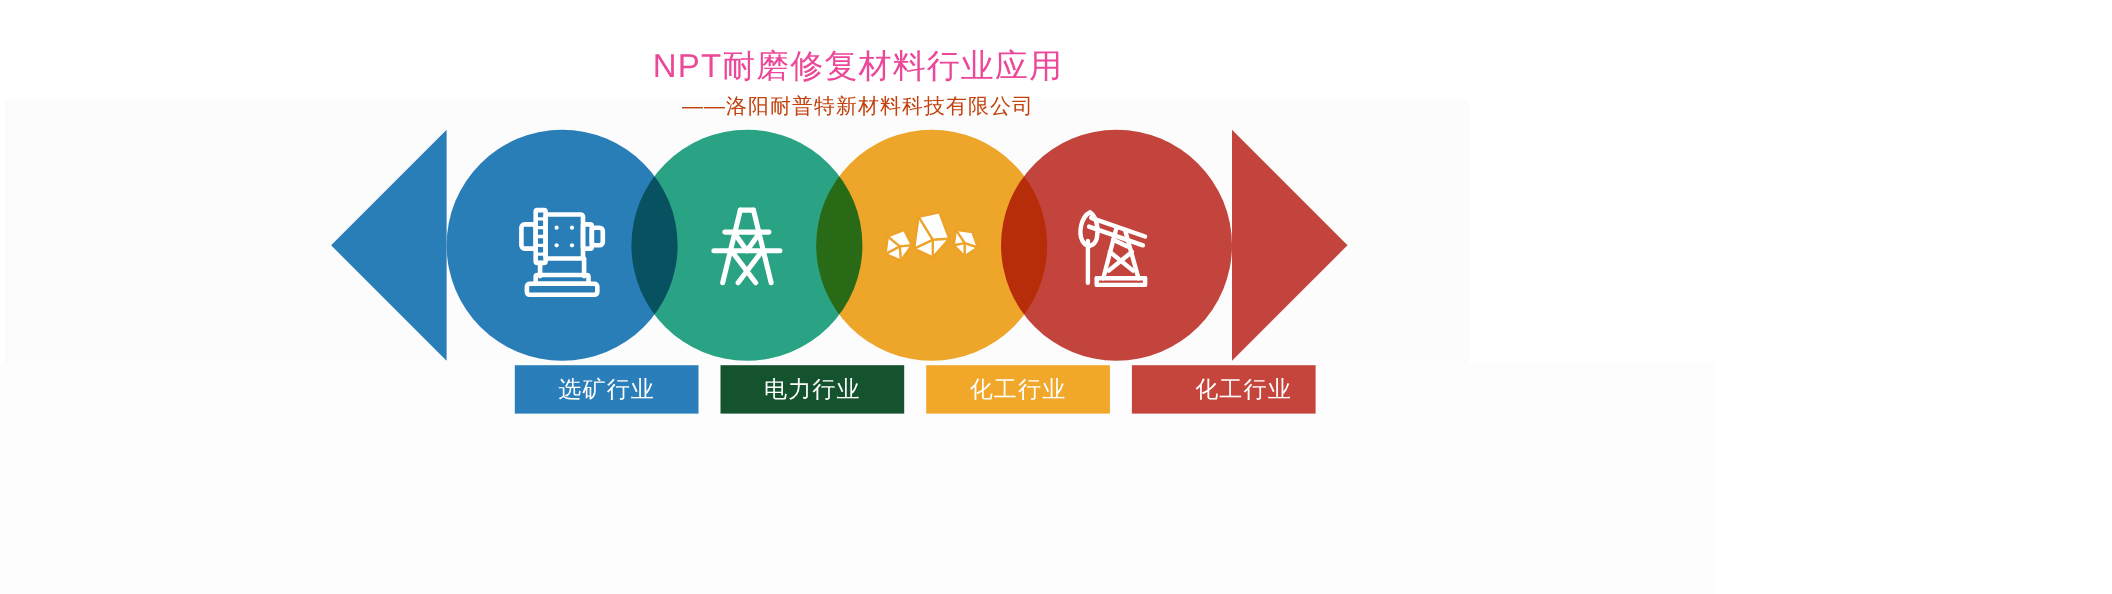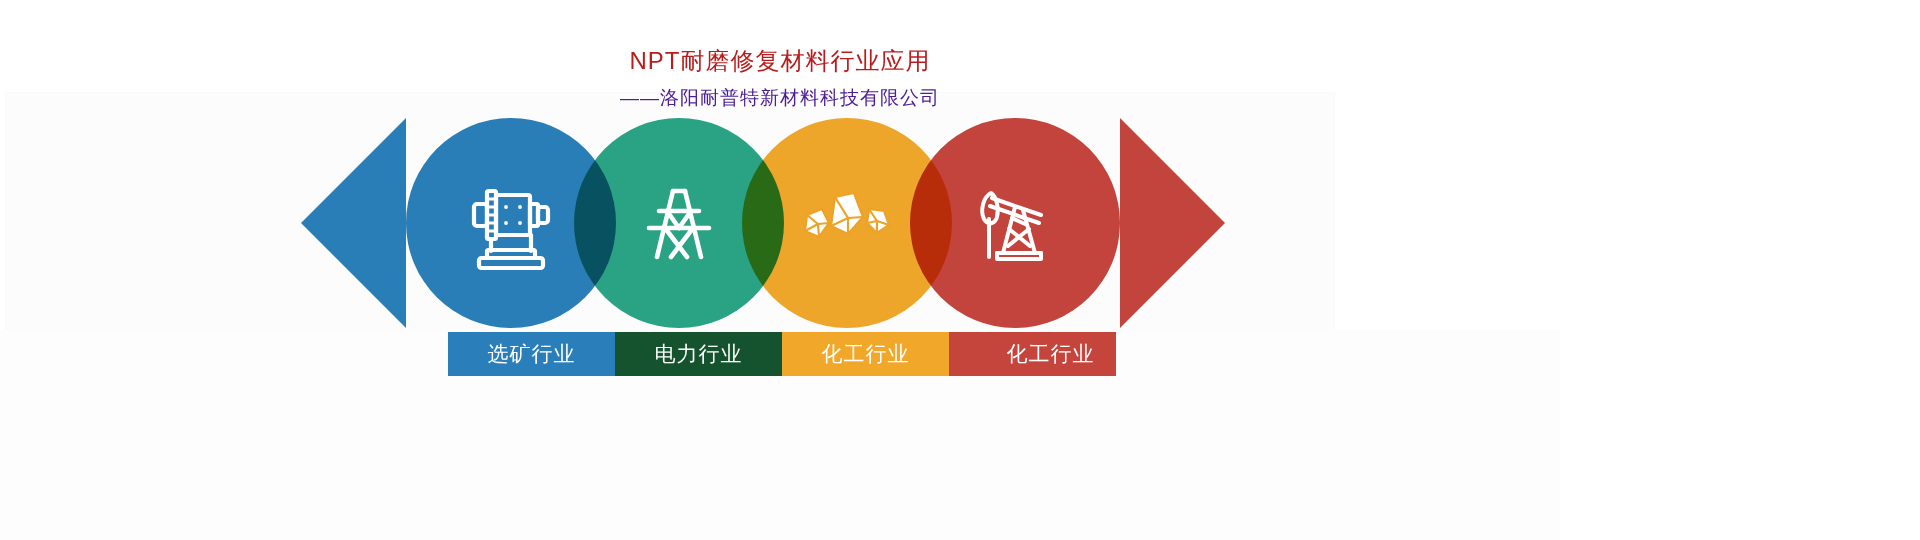--- a/index.html
+++ b/index.html
@@ -17,28 +17,28 @@
     position:absolute;left:5px;top:92px;width:1330px;height:255px;
     background:#fcfcfc;border:1px solid #fafafa;box-sizing:border-box;
     pointer-events:none;
   }
   .bg-panel-2{
     position:absolute;left:0px;top:330px;width:1560px;height:210px;
     background:#fdfdfd;pointer-events:none;
   }
   .title{
     margin:0;padding:0;
-    font-size:24px;line-height:40px;font-weight:400;
-    color:#b91c1c;letter-spacing:1px;
+    font-size:30px;line-height:40px;font-weight:400;
+    color:#ec4899;letter-spacing:1px;
     position:absolute;left:0;top:41px;width:1560px;text-align:center;
   }
   .subtitle{
     margin:0;padding:0;
     font-size:19px;line-height:26px;font-weight:400;
-    color:#4c1d95;letter-spacing:1px;
+    color:#c2410c;letter-spacing:1px;
     position:absolute;left:0;top:85px;width:1560px;text-align:center;
   }
 
   
   .cluster{
     position:absolute;left:406px;top:118px;width:740px;height:210px;
   }
   .petal{
     position:absolute;top:0;width:210px;height:210px;
     mix-blend-mode:multiply;
@@ -85,20 +85,21 @@
   
   .labelbar{
     position:absolute;left:448px;top:332px;height:44px;
     display:flex;
   }
   .label{
     width:167px;height:44px;
     display:flex;align-items:center;justify-content:center;
     color:#ffffff;font-size:21px;letter-spacing:1px;
     box-sizing:border-box;
+    margin-left:20px;
   }
   .label.c1{background:#2a7fba;}
   .label.c2{background:#14532d;}
   .label.c3{background:#f0a72a;}
   .label.c4{background:#c5453c;padding-left:36px;}
 </style>
 </head>
 <body>
 
 <div class="stage">

